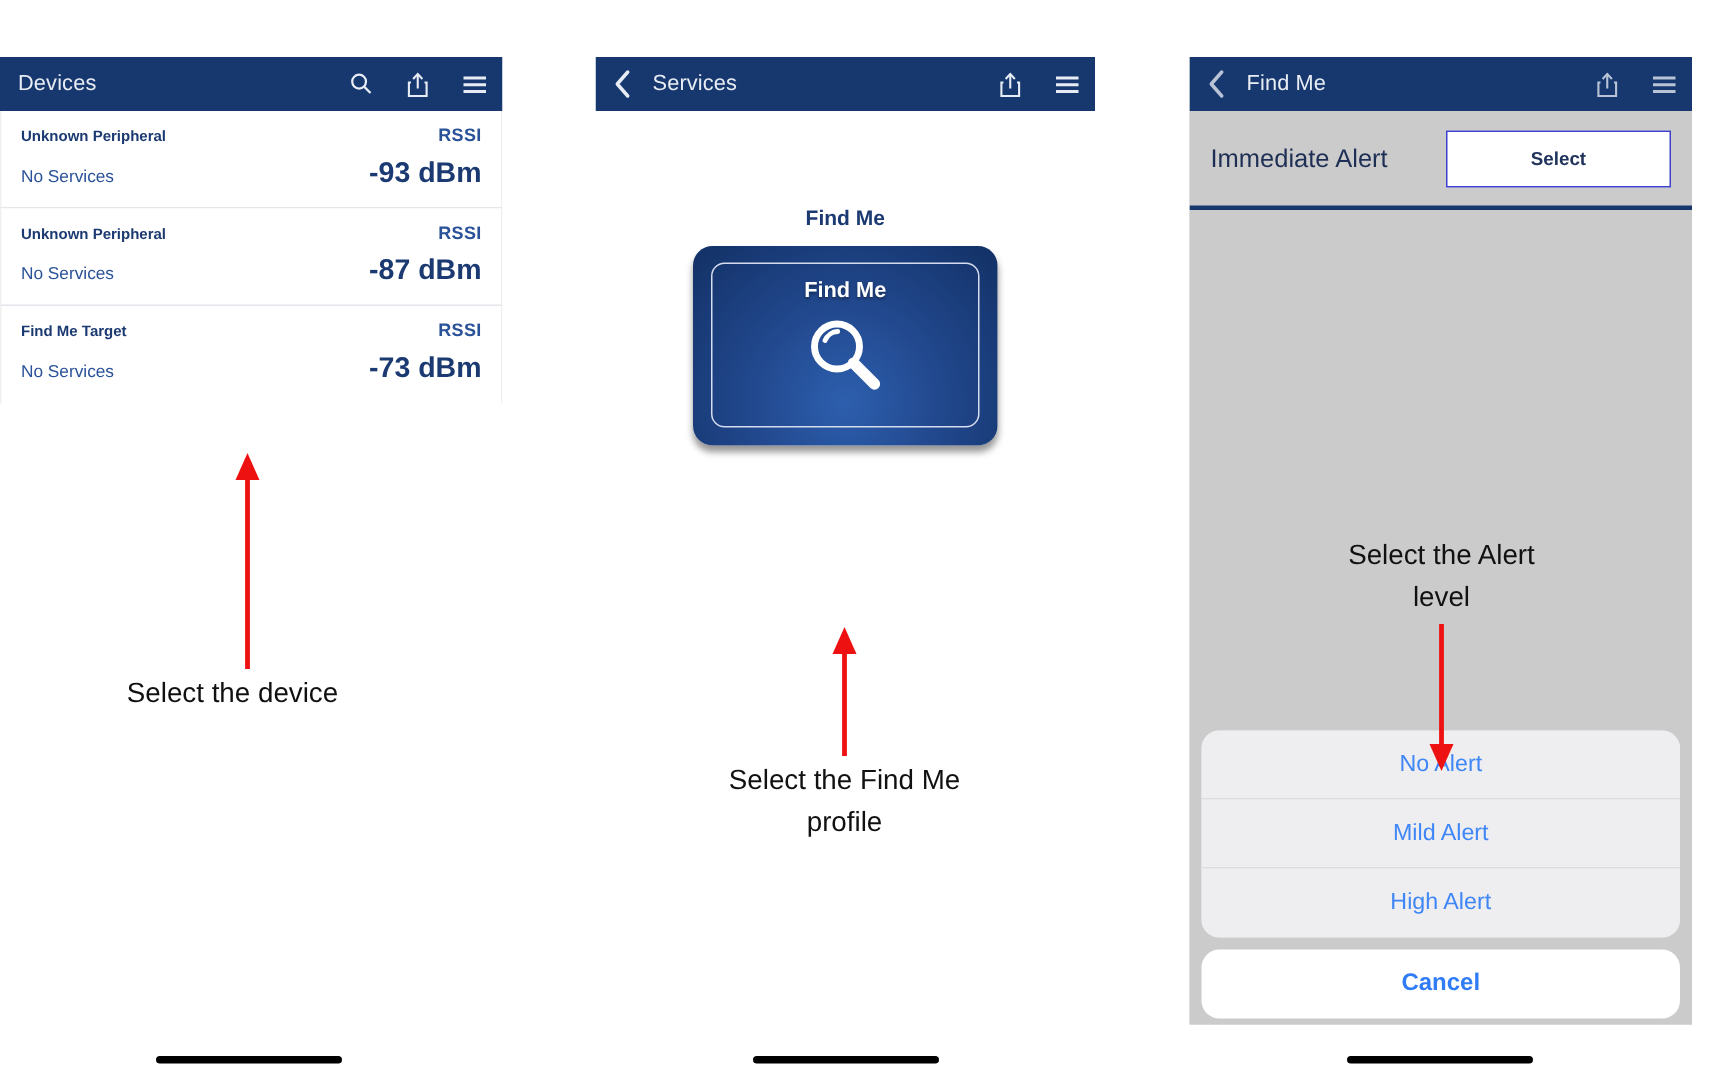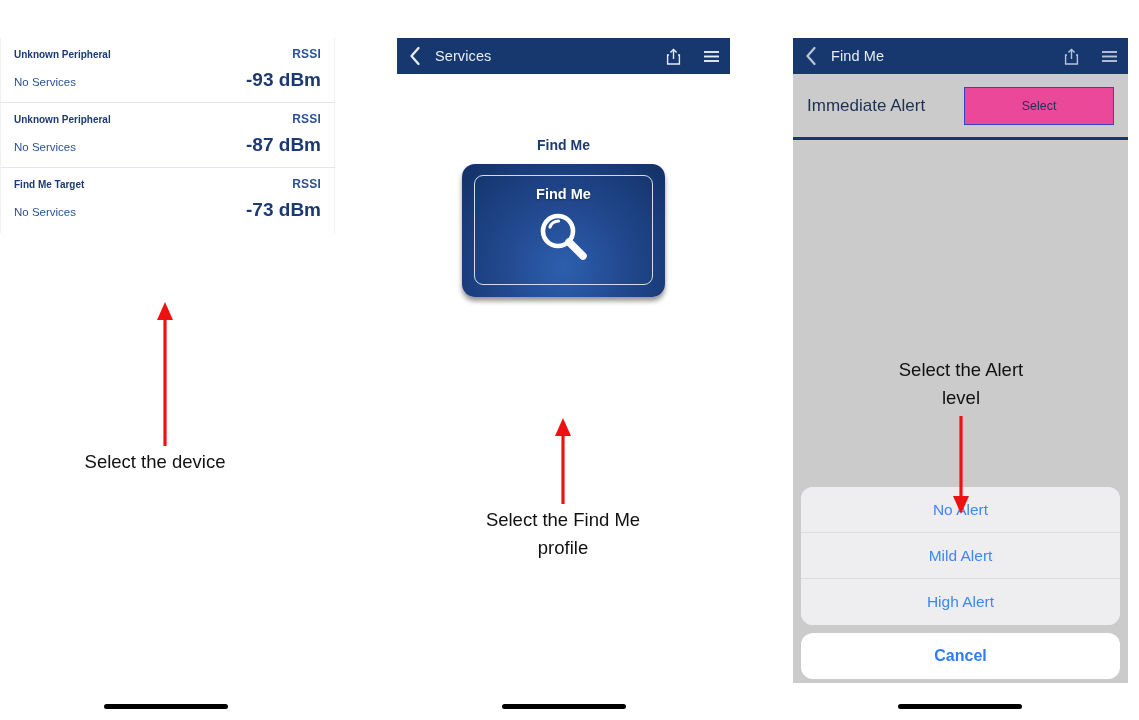--- a/index.html
+++ b/index.html
@@ -157,25 +157,26 @@
     border-bottom: 3px solid #17386f;
   }
   .alert-row-label {
     color: #1e2f55;
     font-size: 17px;
     flex: 1;
   }
   .select-button {
     width: 150px;
     height: 38px;
-    background: #ec4899;
+    background: #ffffff;
     border: 1.6px solid #3f3fcd;
     display: flex;
     align-items: center;
     justify-content: center;
+    font-weight: bold;
   }
   .select-button span {
     color: #20335c;
     font-size: 12.5px;
   }
 
   .sheet-body {
     position: relative;
     height: 576px;
     background: #cbcbcb;
@@ -246,20 +247,45 @@
   }
   #ann-label-1 { left: 20px; top: 448px; width: 270px; }
   #ann-label-2 { left: 438px; top: 506px; width: 250px; }
   #ann-label-3 { left: 840px; top: 356px; width: 242px; }
 </style>
 </head>
 <body>
 
 <div class="panel" id="panel-devices">
 
+  <div class="navbar">
+    <span class="navbar-title">Devices</span>
+    <div class="navbar-actions">
+      <span class="nav-icon">
+        <svg width="16" height="16" viewBox="0 0 16 16">
+          <circle cx="6.4" cy="6.4" r="4.6" fill="none" stroke="#e8ecf4" stroke-width="1.5"></circle>
+          <line x1="9.9" y1="9.9" x2="14" y2="14" stroke="#e8ecf4" stroke-width="1.5"></line>
+        </svg>
+      </span>
+      <span class="nav-icon">
+        <svg width="15" height="17" viewBox="0 0 15 17">
+          <path d="M3 7 H1.6 V16 H13.4 V7 H12" fill="none" stroke="#e8ecf4" stroke-width="1.4"></path>
+          <line x1="7.5" y1="1.6" x2="7.5" y2="11" stroke="#e8ecf4" stroke-width="1.4"></line>
+          <path d="M4.4 4.6 L7.5 1.4 L10.6 4.6" fill="none" stroke="#e8ecf4" stroke-width="1.4"></path>
+        </svg>
+      </span>
+      <span class="nav-icon">
+        <svg width="17" height="13" viewBox="0 0 17 13">
+          <line x1="1" y1="2" x2="16" y2="2" stroke="#e8ecf4" stroke-width="1.9"></line>
+          <line x1="1" y1="6.5" x2="16" y2="6.5" stroke="#e8ecf4" stroke-width="1.9"></line>
+          <line x1="1" y1="11" x2="16" y2="11" stroke="#e8ecf4" stroke-width="1.9"></line>
+        </svg>
+      </span>
+    </div>
+  </div>
 
 
   <div class="device-list">
 
     <div class="device-row">
       <div class="dev-line-1">
         <span class="dev-name">Unknown Peripheral</span>
         <span class="dev-rssi-label">RSSI</span>
       </div>
       <div class="dev-line-2">

